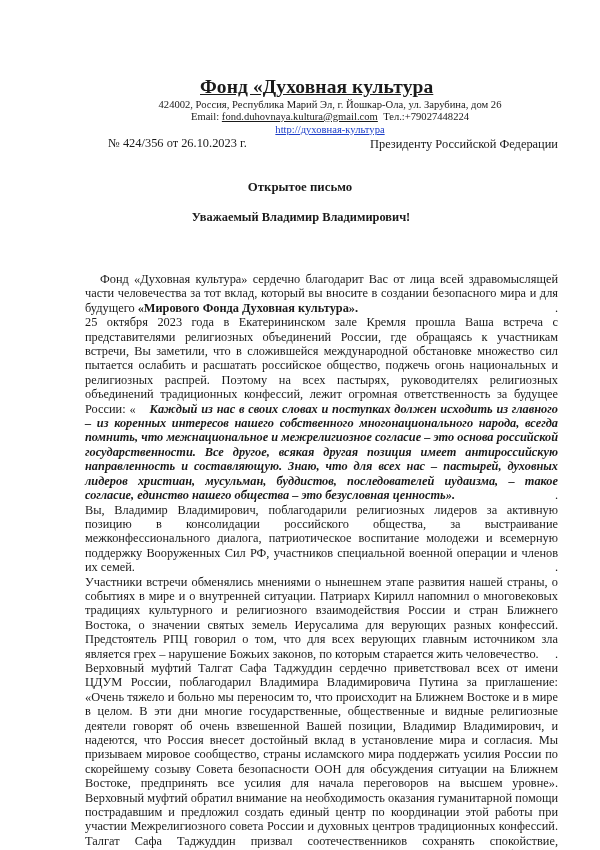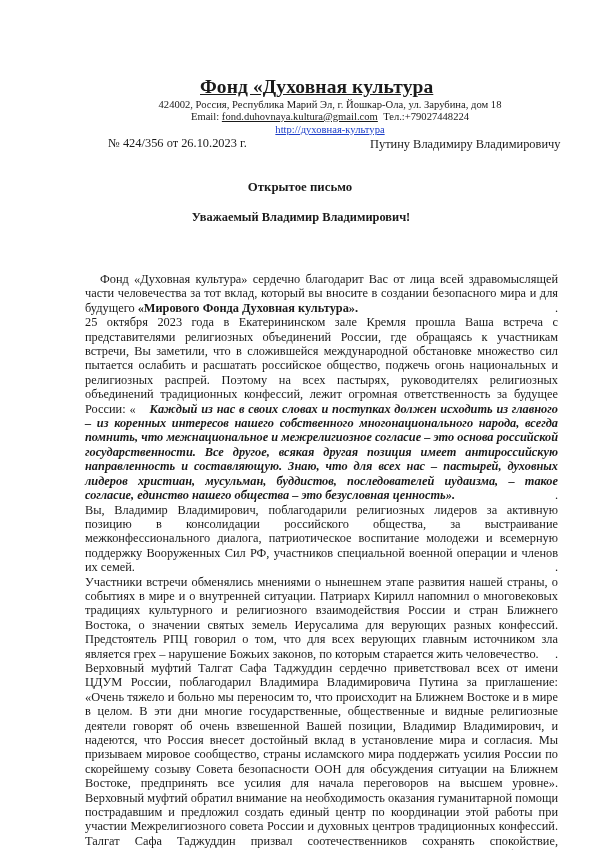--- a/index.html
+++ b/index.html
@@ -26,33 +26,33 @@
   .bi { font-weight: bold; font-style: italic; margin-left: 14px; }
   .b { font-weight: bold; }
 </style>
 </head>
 <body>
 
 <div class="page">
 
   <div class="header">
     <div class="org-title">Фонд «Духовная культура</div>
-    <div class="addr">424002, Россия, Республика Марий Эл, г. Йошкар-Ола, ул. Зарубина, дом 18</div>
+    <div class="addr">424002, Россия, Республика Марий Эл, г. Йошкар-Ола, ул. Зарубина, дом 26</div>
     <div class="contact">
       <span>Email:</span>
       <span class="email">fond.duhovnaya.kultura@gmail.com</span>
       &nbsp;<span>Тел.:+79027448224</span>
     </div>
     <div class="site">http://духовная-культура</div>
   </div>
 
   <div class="ref">№ 424/356 от 26.10.2023 г.</div>
 
   <div class="recipient">
-    <div>Путину Владимиру Владимировичу</div>
+    <div>Президенту Российской Федерации</div>
   </div>
 
   <div class="doc-title">Открытое письмо</div>
   <div class="salutation">Уважаемый Владимир Владимирович!</div>
 
   <div class="body">
     <p class="indent">
       <span>Фонд «Духовная культура» сердечно благодарит Вас от лица всей здравомыслящей части человечества за тот вклад, который вы вносите в создании безопасного мира и для будущего </span>
       <span class="b">«Мирового Фонда Духовная культура».</span>
       <span style="float:right">.</span>

